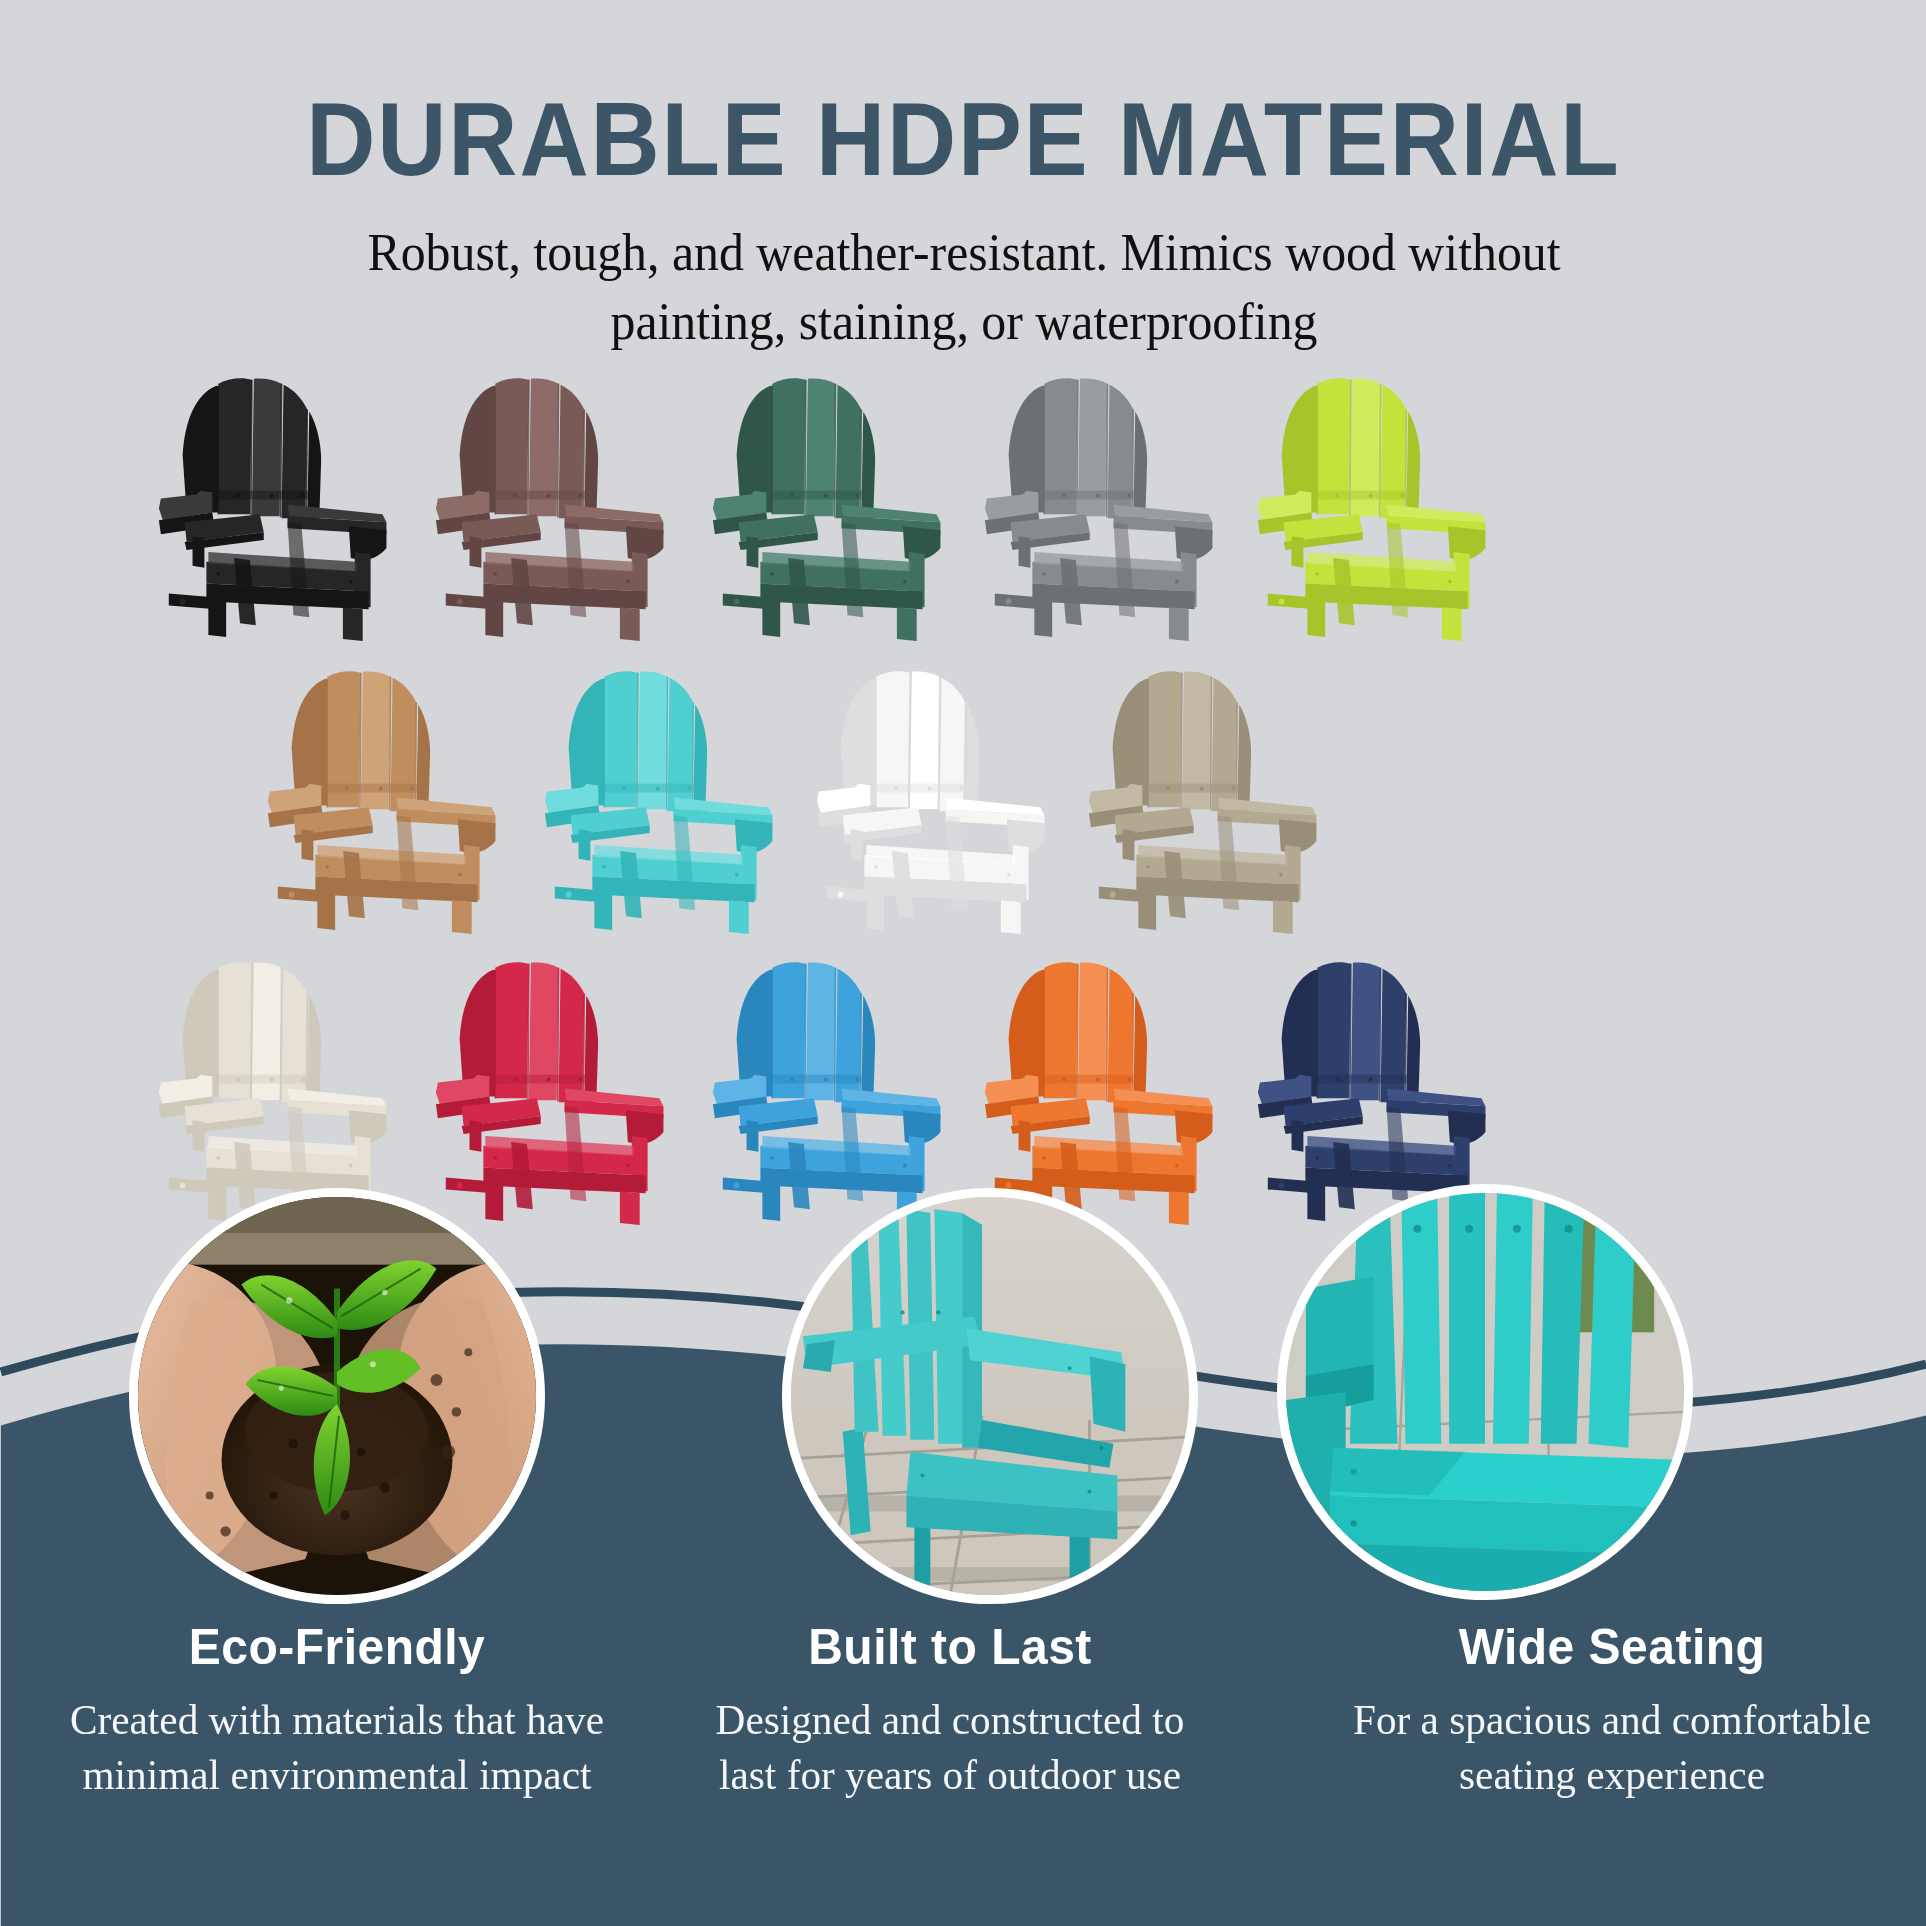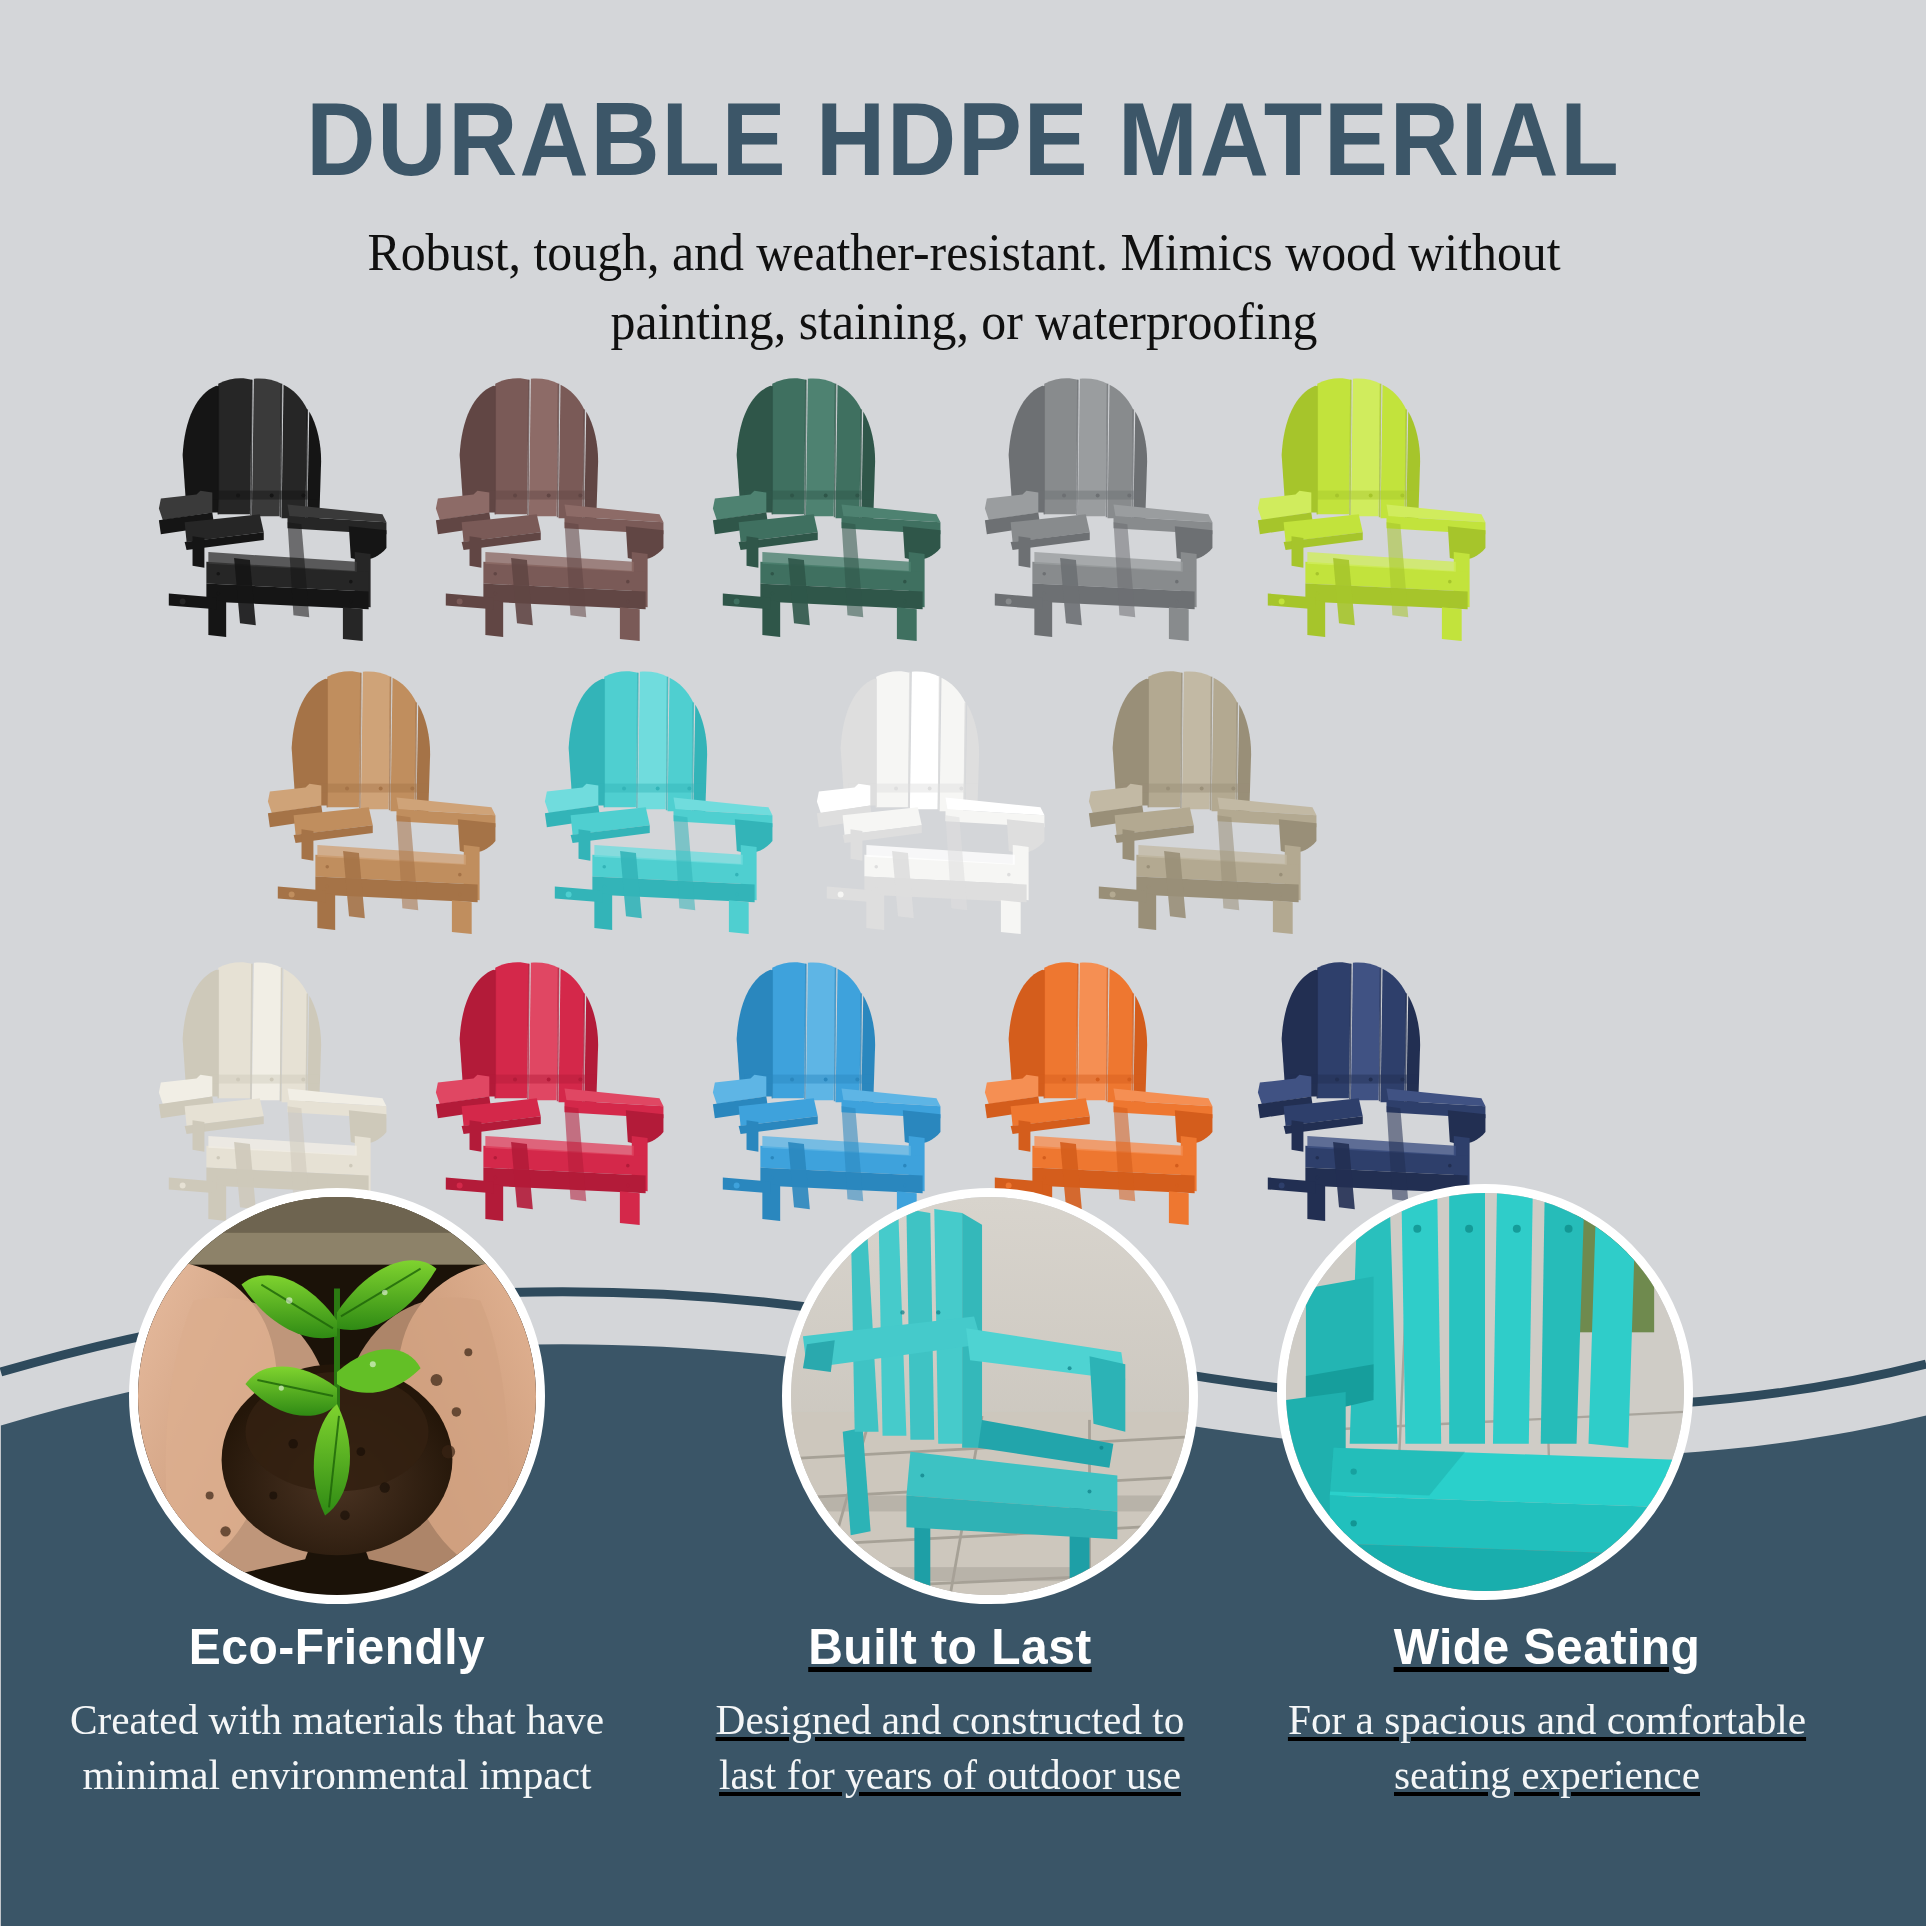--- a/index.html
+++ b/index.html
@@ -81,22 +81,22 @@
   }
   .cap p{
     margin:16px 0 0 0;
     font-family:"Liberation Serif",serif;
     font-size:43px;
     line-height:1.28;
     color:#f4f6f7;
     transform:scaleX(0.96);
   }
   .cap1{left:40px;top:0;}
-  .cap2{left:653px;top:0;text-decoration:underline;}
-  .cap3{left:1250px;top:0;text-decoration:underline;}
+  .cap2{left:653px;top:0;}
+  .cap3{left:1315px;top:0;}
 </style>
 </head>
 <body style="background: rgb(212, 214, 217);">
 
 <div class="page">
 
   <div class="header">
     <h1 class="title" style="color: rgb(60, 86, 104);">DURABLE HDPE MATERIAL</h1>
     <div class="subtitle">
       <div>Robust, tough, and weather-resistant. Mimics wood without</div>

